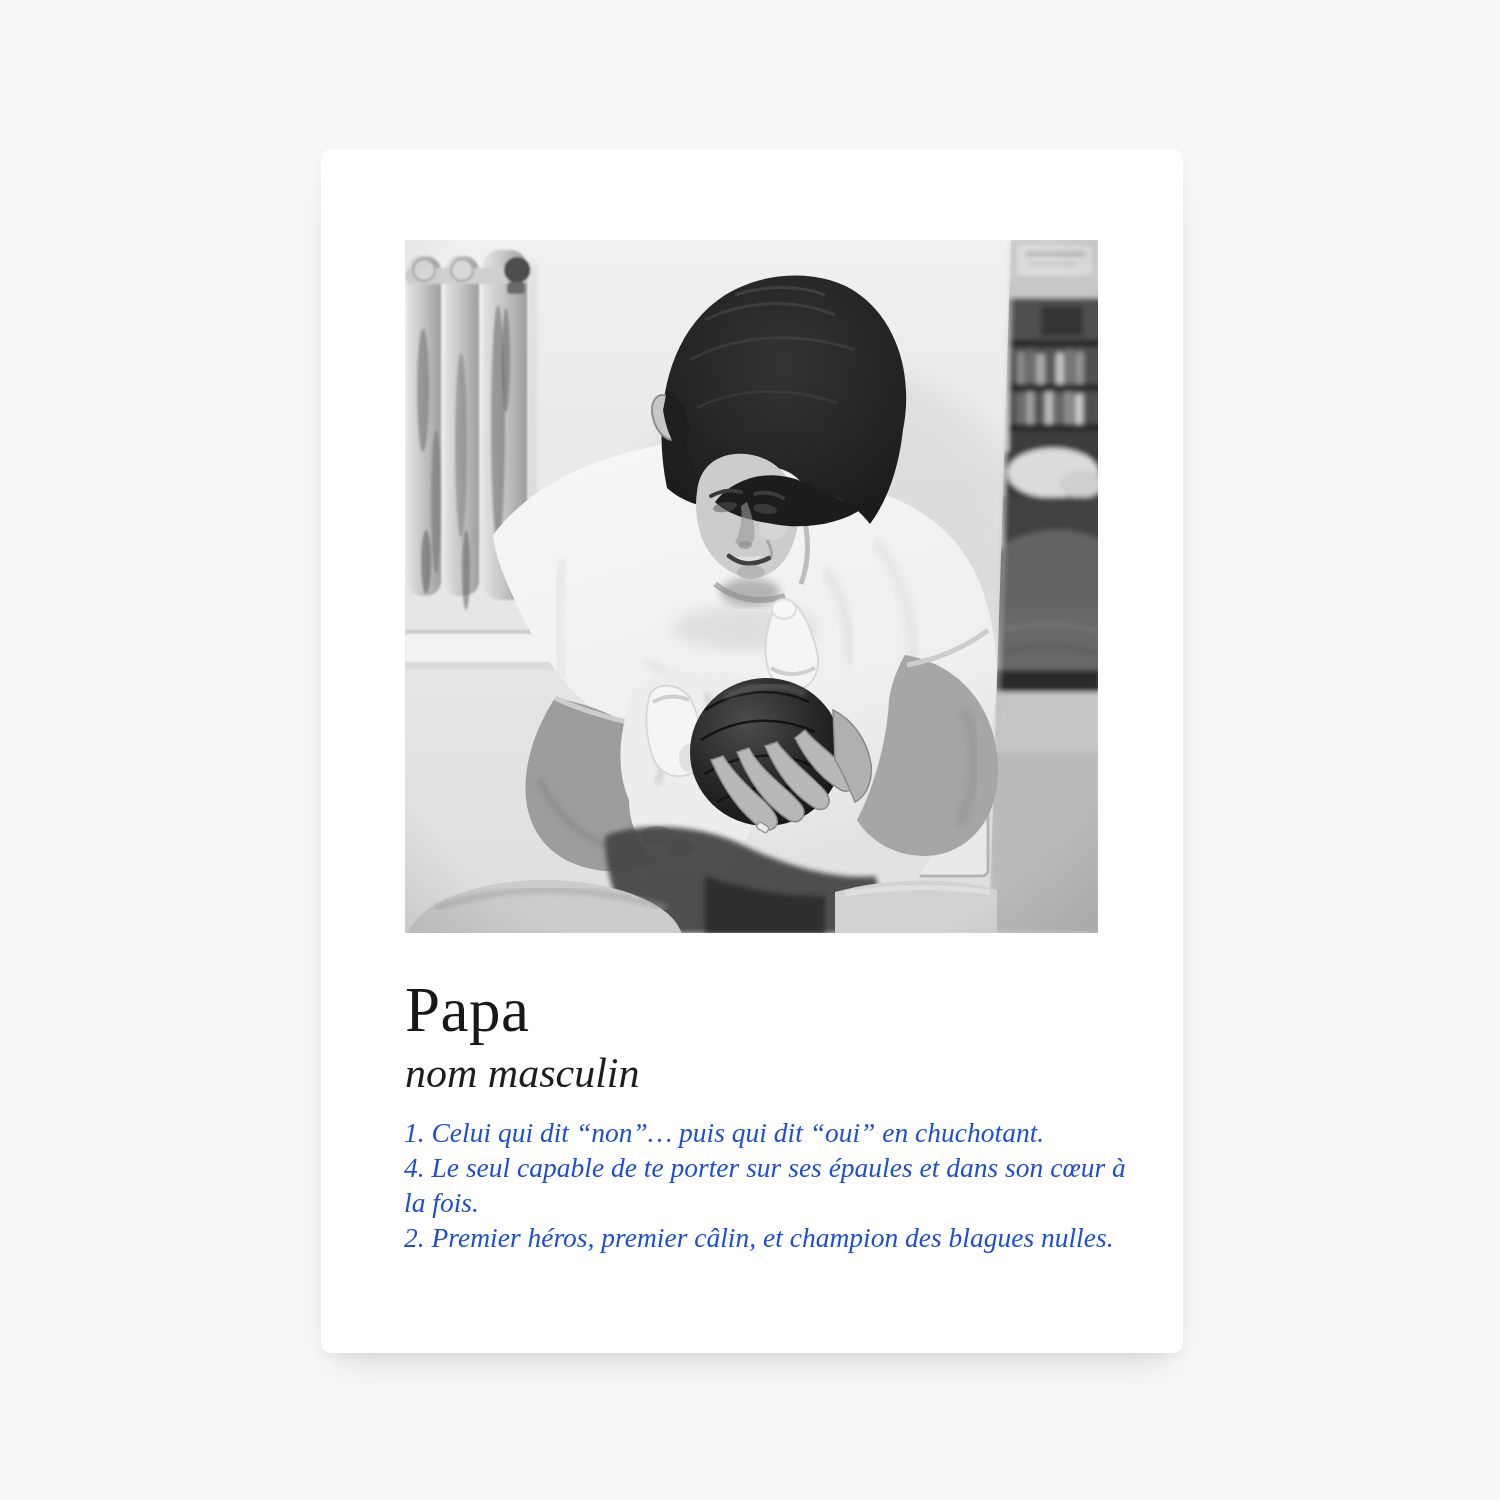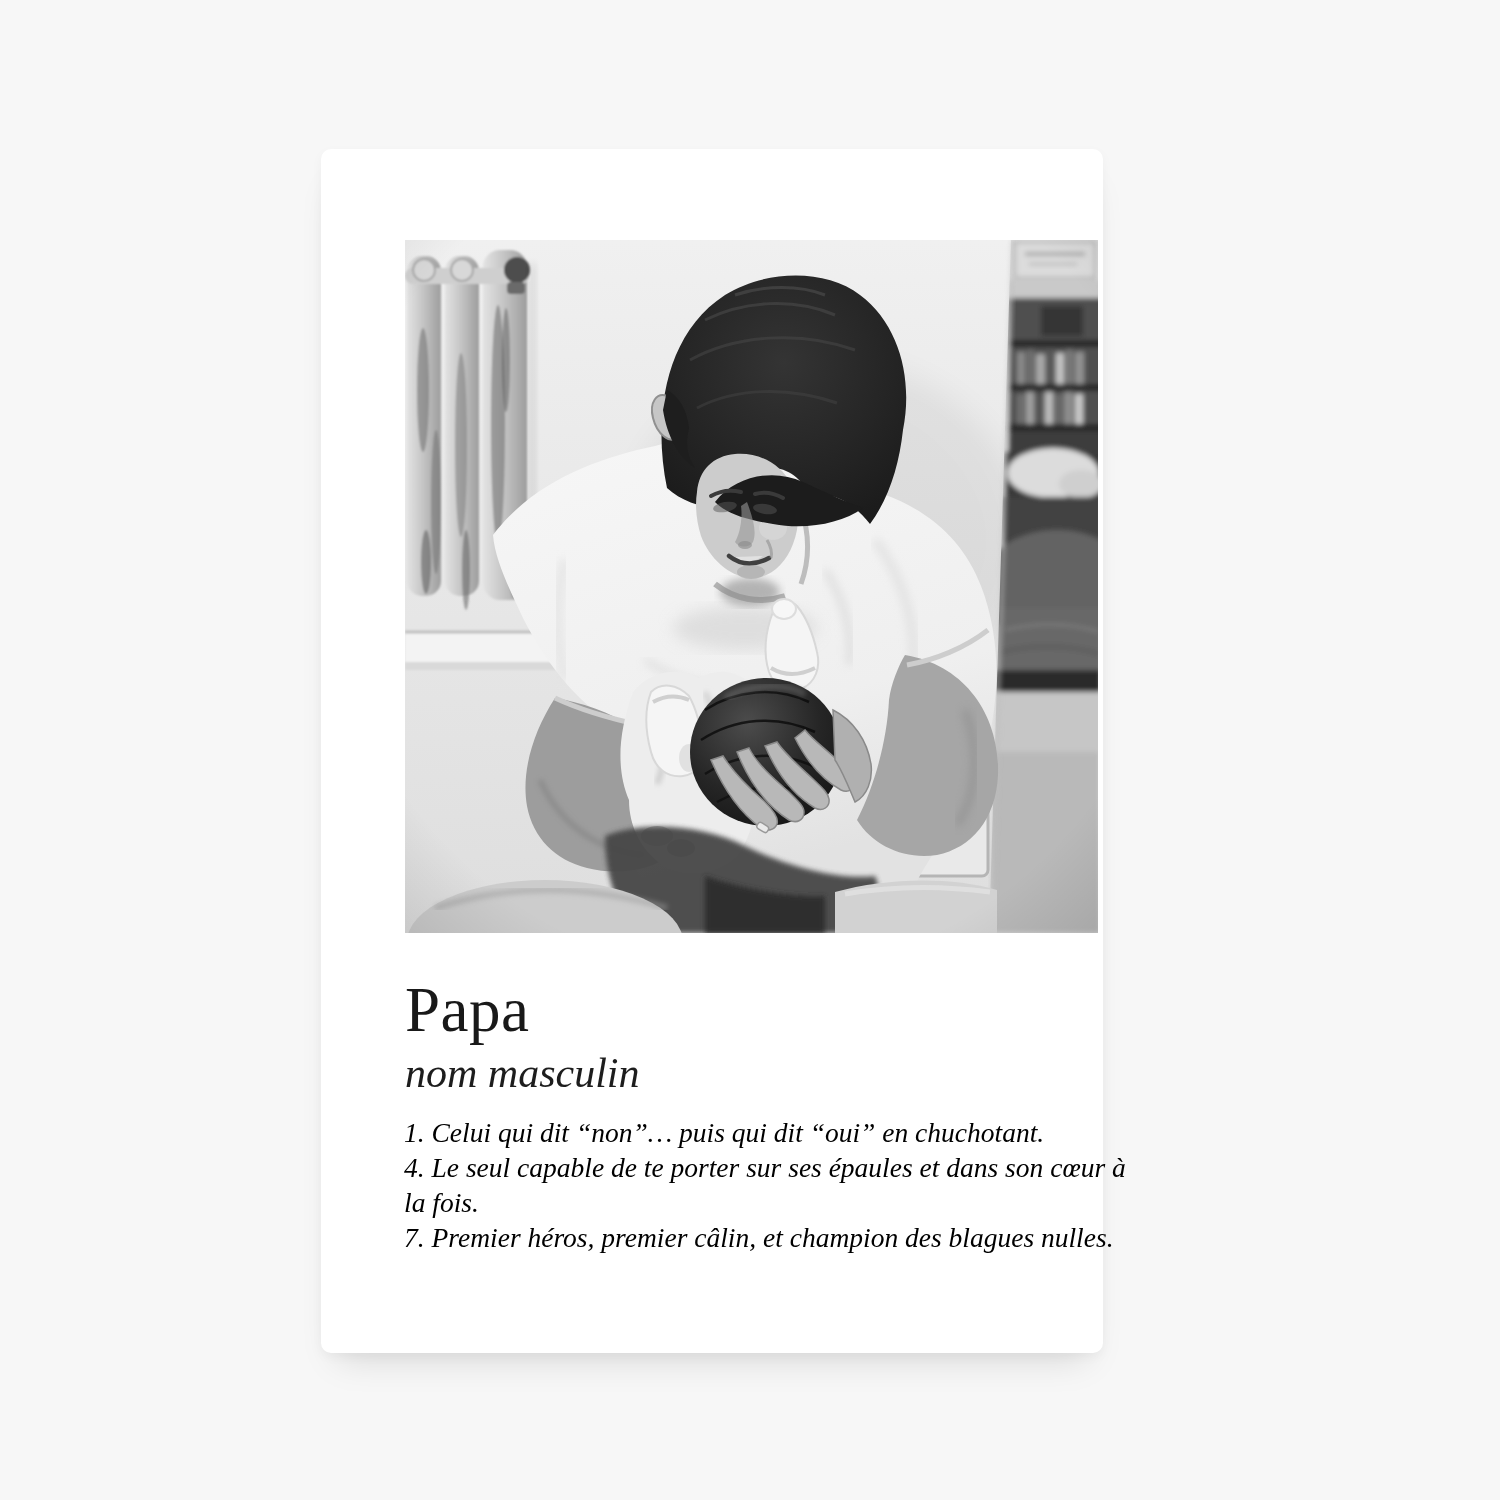--- a/index.html
+++ b/index.html
@@ -7,21 +7,21 @@
     width: 1500px; height: 1500px;
     background: #f7f7f7;
     font-family: "Liberation Serif", serif;
     position: relative;
     overflow: hidden;
   }
   .stage { position: absolute; inset: 0; }
   .poster {
     position: absolute;
     left: 321px; top: 149px;
-    width: 782px; height: 1204px;
+    width: 862px; height: 1204px;
     background: #ffffff;
     border-radius: 10px;
     box-shadow: 0 22px 34px -16px rgba(0,0,0,0.13), 0 4px 12px rgba(0,0,0,0.04);
   }
   .photo {
     position: absolute;
     left: 84px; top: 91px;
     width: 693px; height: 693px;
     margin: 0;
     overflow: hidden;
@@ -46,21 +46,21 @@
     line-height: 34px;
     color: #1d1d1d;
   }
   .defs {
     position: absolute;
     left: 83px; top: 966px;
     width: 726px;
     font-style: italic;
     font-size: 27.5px;
     line-height: 35px;
-    color: #000000;
+    color: #1d4ed8;
   }
   .defs p { margin: 0; }
 </style>
 </head>
 <body>
 
 <div class="stage">
   <div class="poster">
 
     <figure class="photo">
@@ -302,17 +302,17 @@
           <rect x="0" y="0" width="693" height="693" fill="url(#vig)"></rect>
         </g>
       </svg>
     </figure>
 
     <h1 class="title">Papa</h1>
     <div class="pos">nom masculin</div>
     <div class="defs">
       <p>1. Celui qui dit “non”… puis qui dit “oui” en chuchotant.</p>
       <p>4. Le seul capable de te porter sur ses épaules et dans son cœur à la fois.</p>
-      <p>7. Premier héros, premier câlin, et champion des blagues nulles.</p>
+      <p>2. Premier héros, premier câlin, et champion des blagues nulles.</p>
     </div>
 
   </div>
 </div>
 
 </body></html>

